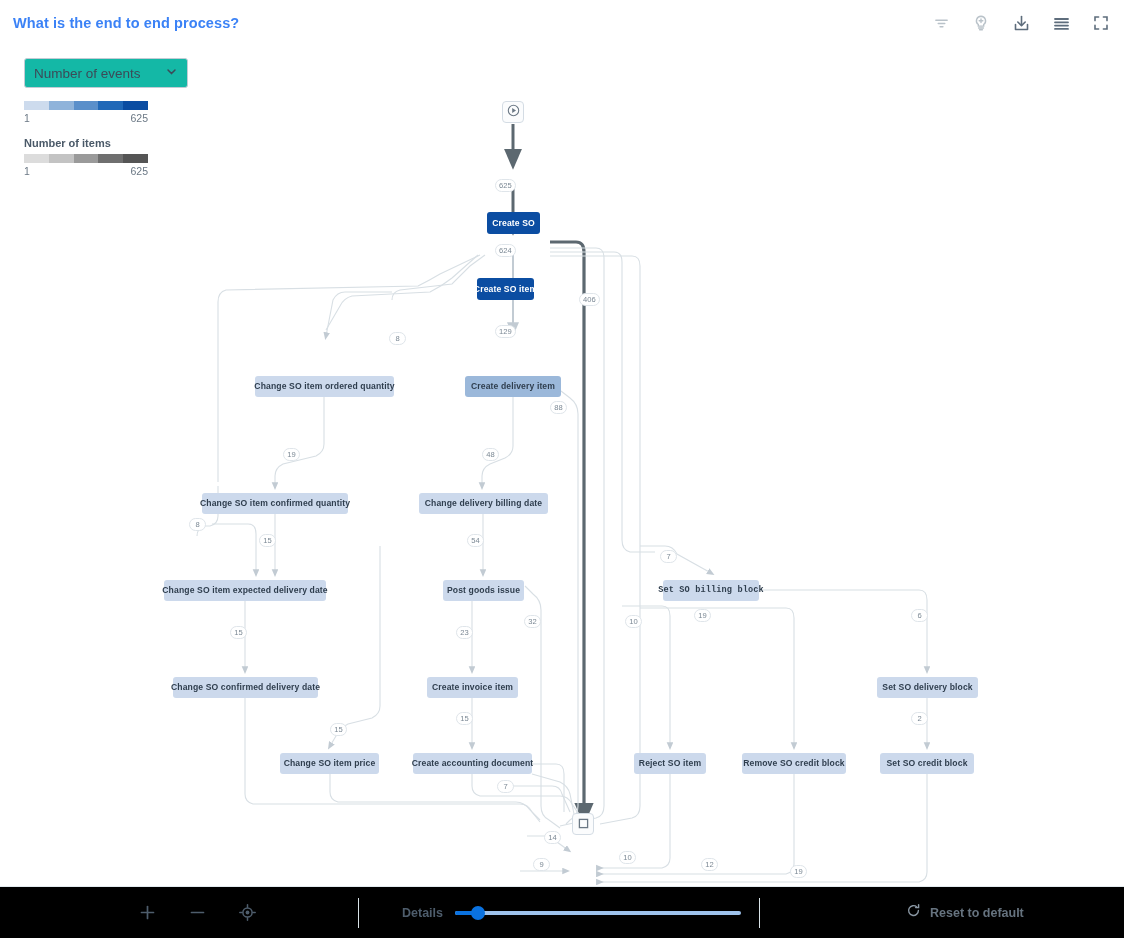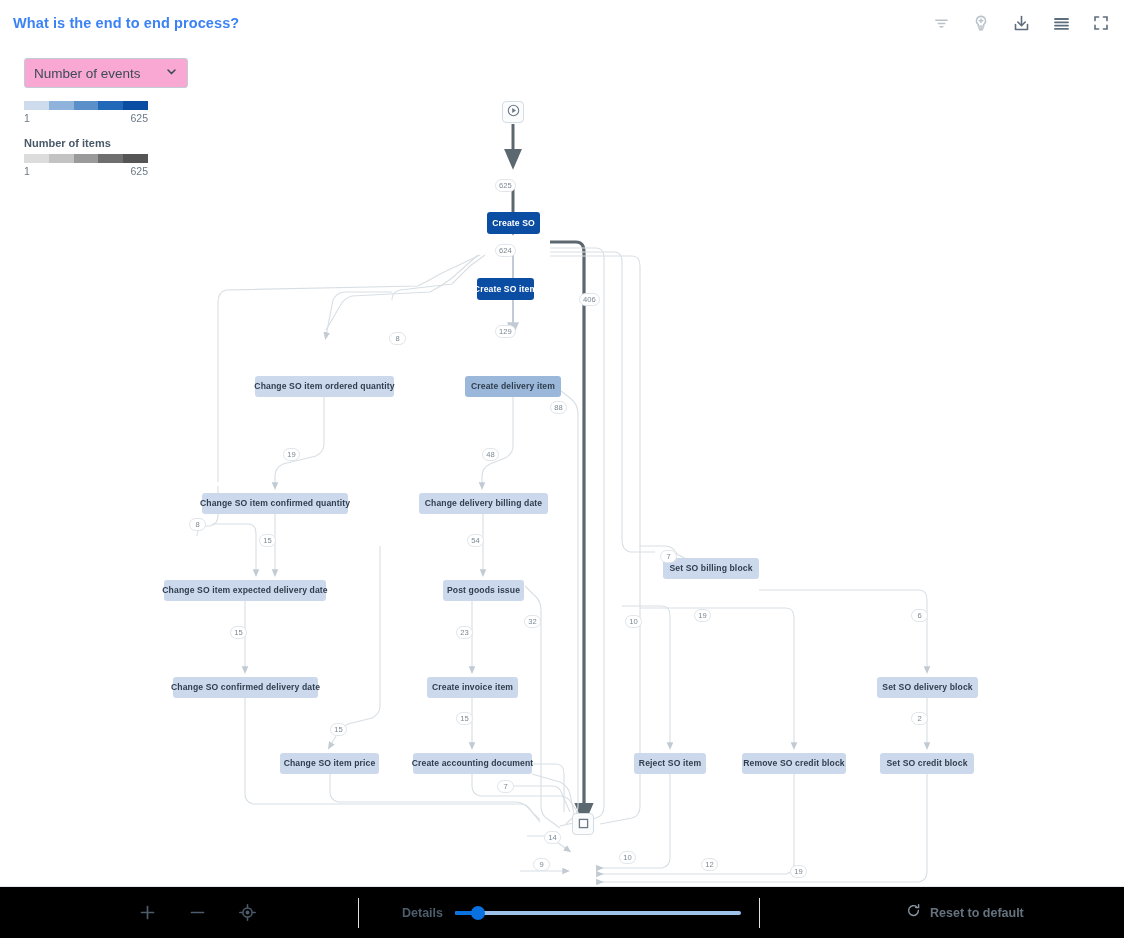--- a/index.html
+++ b/index.html
@@ -36,21 +36,21 @@
   .hdr-icon svg { display: block; }
 
   
   #legend-panel {
     position: absolute; top: 58px; left: 24px;
     width: 230px;
   }
   #metric-select {
     width: 164px; height: 30px;
     border: 1px solid #c3ccd5; border-radius: 3px;
-    background: #f9a8d4;
+    background: #14b8a6;
     display: flex; align-items: center;
     padding: 8px 9px;
     cursor: pointer;
   }
   #metric-select-label {
     font-size: 13.5px; color: #3c4a58; flex: 1;
     white-space: nowrap;
   }
   .legend-block { margin-top: 13px; }
   .legend-title {
@@ -367,21 +367,21 @@
 
   <div id="nodes-layer">
       <div class="node dark" style="left: 487px; top: 166px; width: 53px; height: 22px;">Create SO</div>
       <div class="node dark" style="left: 477px; top: 232px; width: 57px; height: 22px;">Create SO item</div>
       <div class="node light" style="left: 255px; top: 330px; width: 139px; height: 21px;">Change SO item ordered quantity</div>
       <div class="node mid" style="left: 465px; top: 330px; width: 96px; height: 21px;">Create delivery item</div>
       <div class="node light" style="left: 202px; top: 447px; width: 146px; height: 21px;">Change SO item confirmed quantity</div>
       <div class="node light" style="left: 419px; top: 447px; width: 129px; height: 21px;">Change delivery billing date</div>
       <div class="node light" style="left: 164px; top: 534px; width: 162px; height: 21px;">Change SO item expected delivery date</div>
       <div class="node light" style="left: 443px; top: 534px; width: 81px; height: 21px;">Post goods issue</div>
-      <div class="node light" style="left: 663px; top: 512px; width: 96px; height: 21px;">Set SO billing block</div>
+      <div class="node light" style="left: 663px; top: 534px; width: 96px; height: 21px; font-family: Liberation Mono, monospace;">Set SO billing block</div>
       <div class="node light" style="left: 173px; top: 631px; width: 145px; height: 21px;">Change SO confirmed delivery date</div>
       <div class="node light" style="left: 427px; top: 631px; width: 91px; height: 21px;">Create invoice item</div>
       <div class="node light" style="left: 877px; top: 631px; width: 101px; height: 21px;">Set SO delivery block</div>
       <div class="node light" style="left: 280px; top: 707px; width: 99px; height: 21px;">Change SO item price</div>
       <div class="node light" style="left: 413px; top: 707px; width: 119px; height: 21px;">Create accounting document</div>
       <div class="node light" style="left: 634px; top: 707px; width: 72px; height: 21px;">Reject SO item</div>
       <div class="node light" style="left: 742px; top: 707px; width: 104px; height: 21px;">Remove SO credit block</div>
       <div class="node light" style="left: 880px; top: 707px; width: 94px; height: 21px;">Set SO credit block</div>
     </div>
   <div id="edge-labels-layer">

